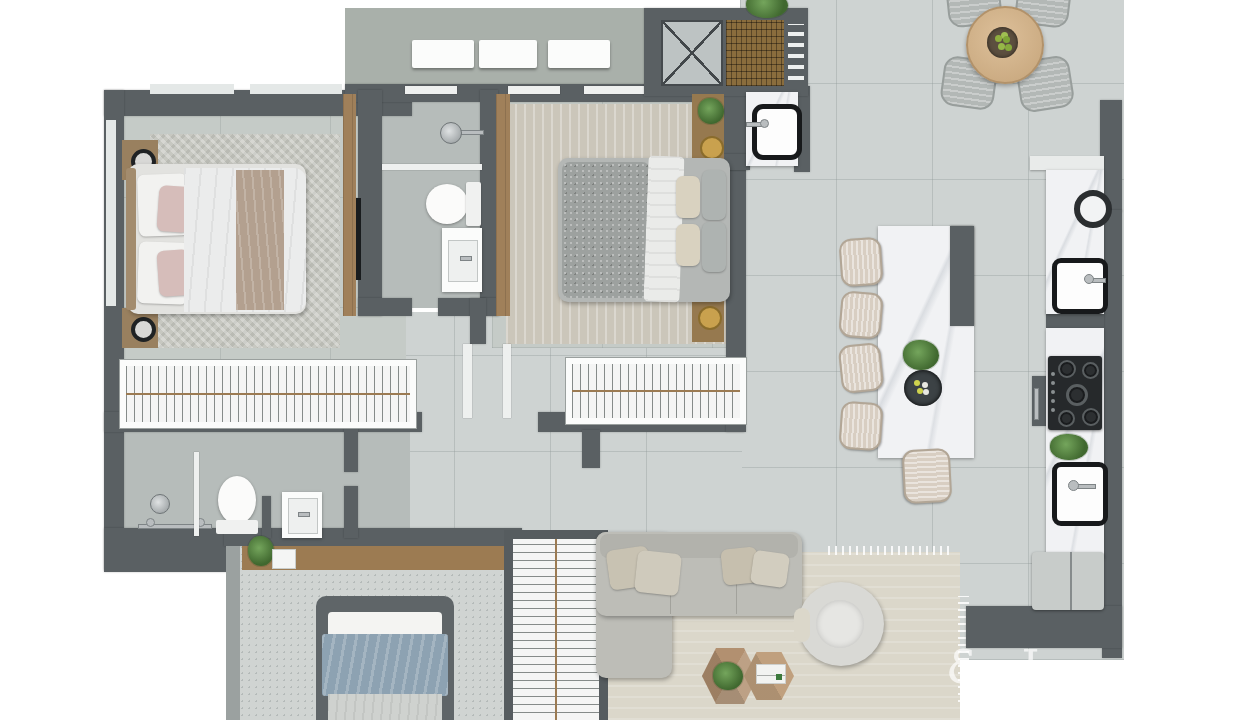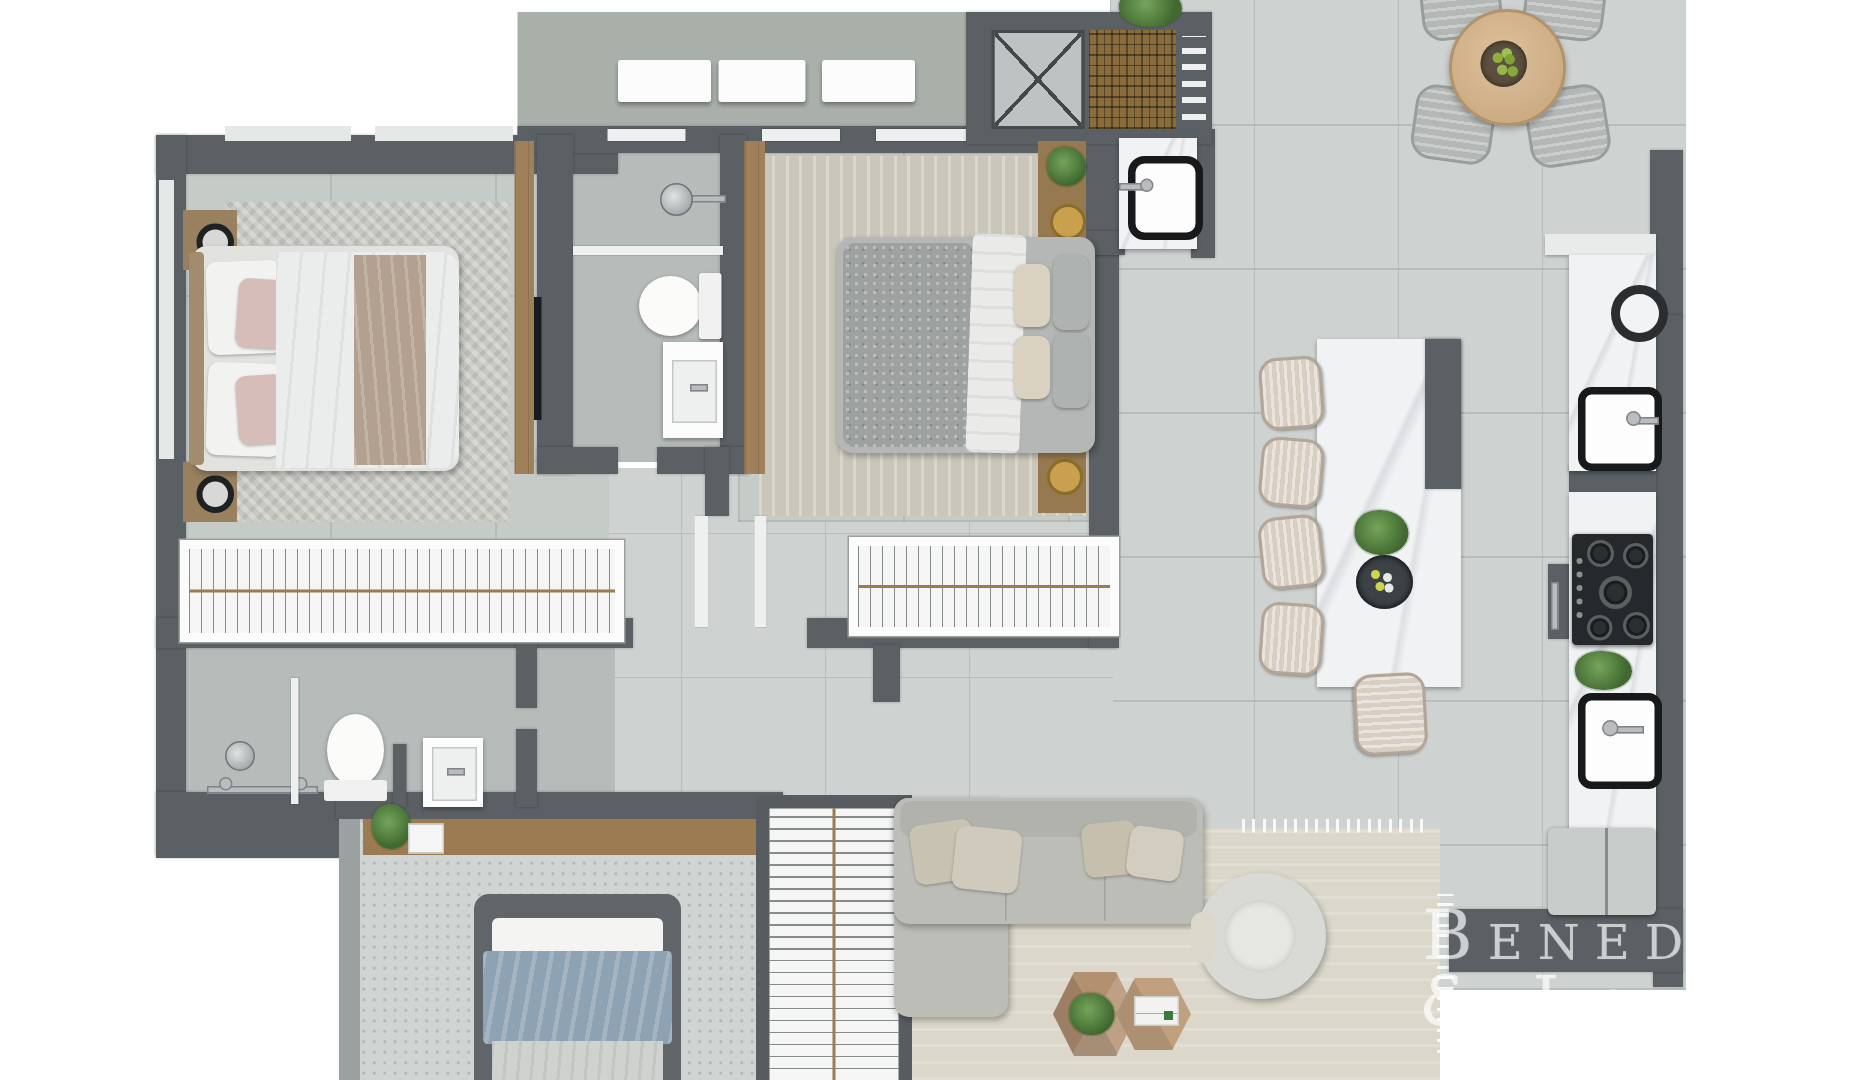--- a/index.html
+++ b/index.html
@@ -263,16 +263,15 @@
   <div class="abs" style="left:794px;top:608px;width:16px;height:34px;background:#dbd7ca;border-radius:8px;"></div>
   <div class="hex" style="left:702px;top:648px;width:56px;height:56px;background:#b29070;
     background-image:linear-gradient(60deg,rgba(0,0,0,.12) 49.6%,transparent 50%),linear-gradient(-60deg,rgba(255,255,255,.15) 49.6%,transparent 50%);box-shadow:0 2px 3px rgba(0,0,0,.3);"></div>
   <div class="hex" style="left:744px;top:652px;width:50px;height:48px;background:#c0a07e;
     background-image:linear-gradient(60deg,rgba(0,0,0,.1) 49.6%,transparent 50%);"></div>
   <div class="plant" style="left:713px;top:662px;width:30px;height:28px;"></div>
   <div class="abs" style="left:756px;top:664px;width:28px;height:18px;background:#f2f3f1;border:1px solid #cdcfcc;
     background-image:linear-gradient(0deg,transparent 7px,rgba(120,124,122,.6) 7px 8px,transparent 8px);"></div>
   <div class="abs" style="left:776px;top:674px;width:6px;height:6px;background:#3c7a3c;"></div>
 
-  <div class="wm" style="left:948px;top:600px;font-size:46px;">Beneduzi</div>
   <div class="wm" style="left:946px;top:644px;font-size:46px;">&amp; Lopes</div>
 
 </div>
 
 </body></html>

